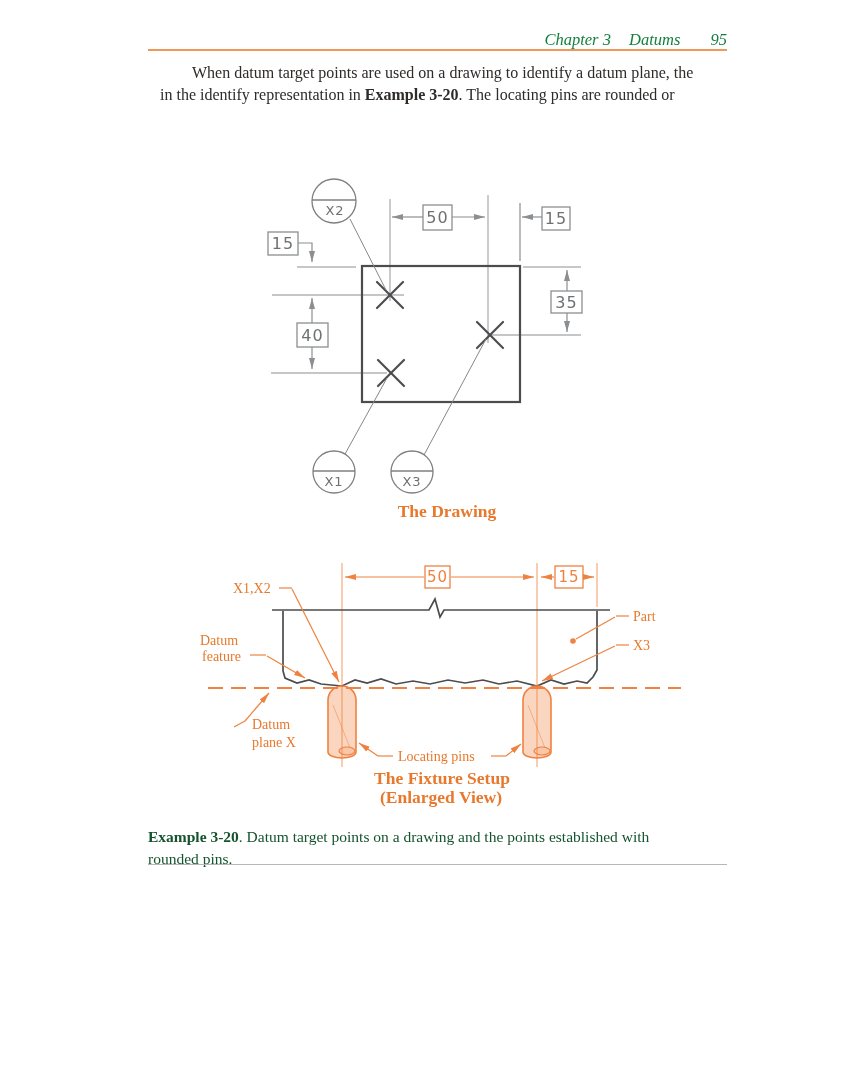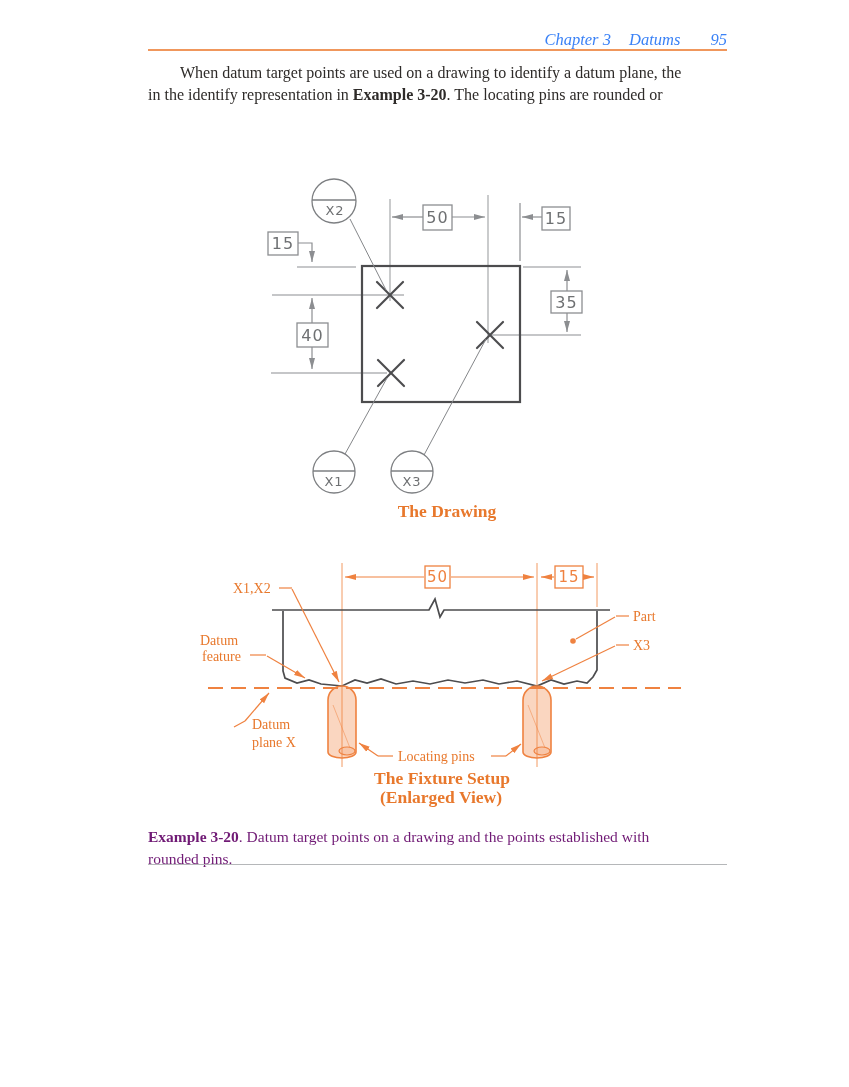--- a/index.html
+++ b/index.html
@@ -1,30 +1,30 @@
 <!DOCTYPE html>
 <html><head>
 <meta charset="utf-8">
 <style>
   html,body{margin:0;padding:0;background:#ffffff;}
   .page{position:relative;width:849px;height:1087px;background:#ffffff;overflow:hidden;
         font-family:"Liberation Serif",serif;color:#2e2b29;}
   
   .hdr{position:absolute;top:30px;left:148px;width:579px;text-align:right;
-       font-style:italic;font-size:16.5px;color:#3b82f6;}
+       font-style:italic;font-size:16.5px;color:#15803d;}
   .hdr span{display:inline-block;}
   .hdr .sec{margin-left:14px;}
   .hdr .pn{margin-left:26px;}
   .hdr-rule{position:absolute;top:49px;left:148px;width:579px;height:2px;background:#f0975c;}
   
   .para{position:absolute;top:62px;left:148px;width:582px;font-size:16px;line-height:21.5px;}
-  .pline{white-space:nowrap;}
+  .pline{white-space:nowrap;margin-left:12px;}
   .pline.indent{text-indent:32px;}
   
-  .caption{position:absolute;top:826px;left:148px;width:582px;font-size:15.5px;line-height:21.5px;color:#701a75;}
+  .caption{position:absolute;top:826px;left:148px;width:582px;font-size:15.5px;line-height:21.5px;color:#14532d;}
   .cap-rule{position:absolute;top:864px;left:148px;width:579px;height:1px;background:#b5b7b9;}
   
   .figs{position:absolute;left:0;top:0;width:849px;height:1087px;}
   
   .lg{stroke:#b3b5b7;stroke-width:1.4;fill:none;}
   .mg{stroke:#8c8e91;stroke-width:1.2;fill:none;}
   .thin{stroke:#85878a;stroke-width:1;fill:none;}
   .part{stroke:#4c4c4e;stroke-width:2.2;fill:none;}
   .xmark{stroke:#4c4c4e;stroke-width:2.2;fill:none;stroke-linecap:round;}
   .dbox{fill:#ffffff;stroke:#8c8e91;stroke-width:1.3;}

